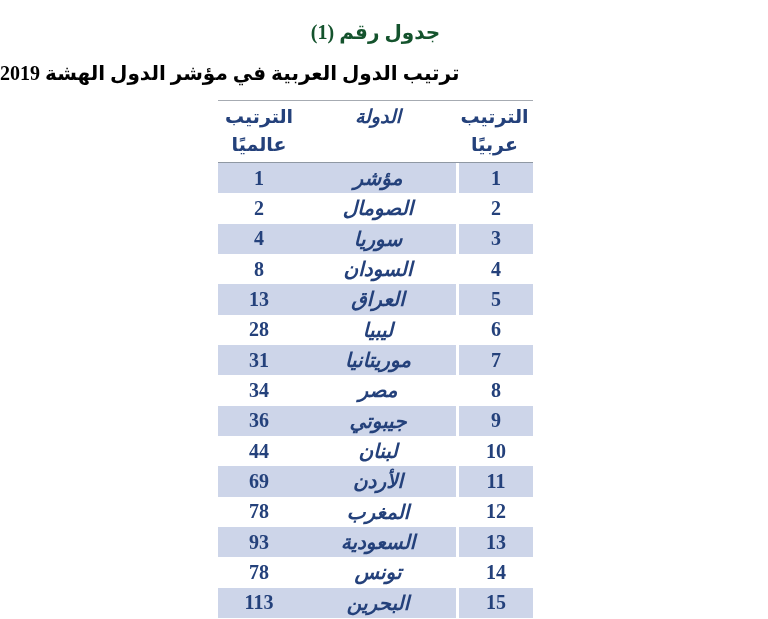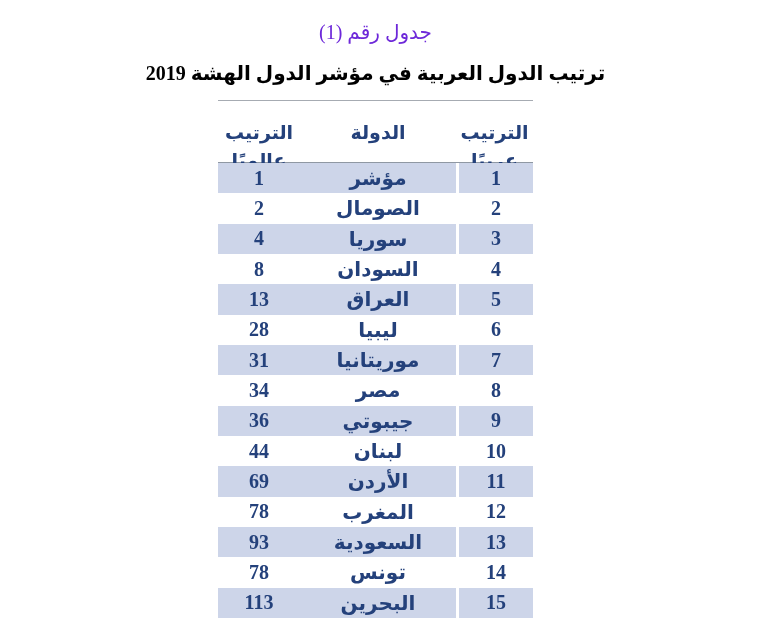--- a/index.html
+++ b/index.html
@@ -6,25 +6,25 @@
   .screen{
     position:relative;
     width:768px;height:619px;
     background:#ffffff;
     overflow:hidden;
     font-family:"Liberation Serif","DejaVu Serif","DejaVu Sans",serif;
   }
   .doc-title{
     position:absolute;top:16px;left:0;width:751px;
     text-align:center;
-    font-size:20px;line-height:32px;font-weight:normal;color:#6d28d9;
+    font-size:20px;line-height:32px;font-weight:bold;color:#14532d;
   }
   .doc-subtitle{
     position:absolute;top:57px;left:0;width:751px;
-    text-align:center;
+    text-align:left;
     font-size:20px;line-height:32px;font-weight:bold;color:#000000;
   }
   .rank-table{
     position:absolute;left:218px;top:100px;width:315px;
   }
   .thead{
     display:flex;
     direction:rtl;
     border-top:1.5px solid #a6abb2;
     border-bottom:1.5px solid #8f98a3;
@@ -32,21 +32,20 @@
     box-sizing:border-box;
     background:#ffffff;
   }
   .th{
     text-align:center;
     color:#24417b;
     font-weight:bold;
     font-size:19px;
     padding-top:2px;
     box-sizing:border-box;
-    margin-top:16px;
   }
   .th .l1,.th .l2{line-height:28px;height:28px;}
   .tbody{direction:rtl;}
   .trow{
     display:flex;
     direction:rtl;
     height:30.333px;
     align-items:center;
     background:#ffffff;
   }
@@ -55,21 +54,21 @@
     height:100%;
     display:flex;align-items:center;justify-content:center;
     text-align:center;
     color:#24417b;
     font-weight:bold;
     font-size:20px;
     box-sizing:border-box;
   }
   .col-arab{width:77px;}
   .tbody .col-arab{border-left:3px solid #ffffff;}
-  .col-country{width:156px;}
+  .col-country{width:156px;font-style:italic;}
   .col-global{width:82px;}
 </style>
 </head>
 <body>
 
 <div class="screen">
 
   <div class="doc-title" dir="rtl">جدول رقم (1)</div>
 
   <div class="doc-subtitle" dir="rtl">ترتيب الدول العربية في مؤشر الدول الهشة 2019</div>

